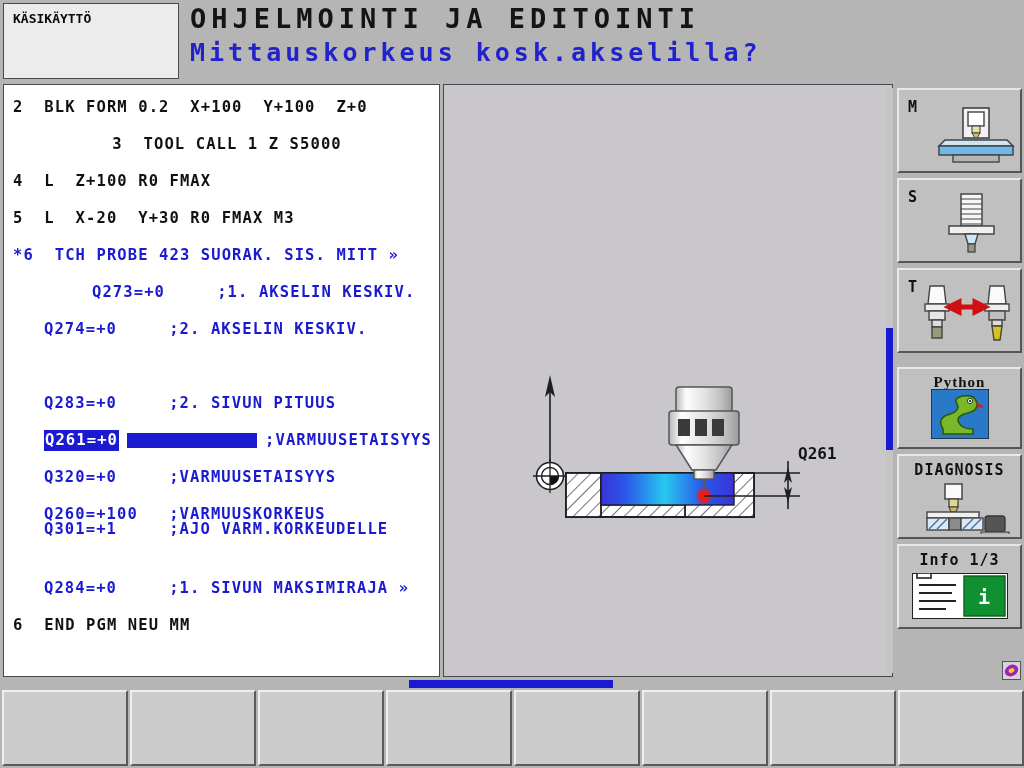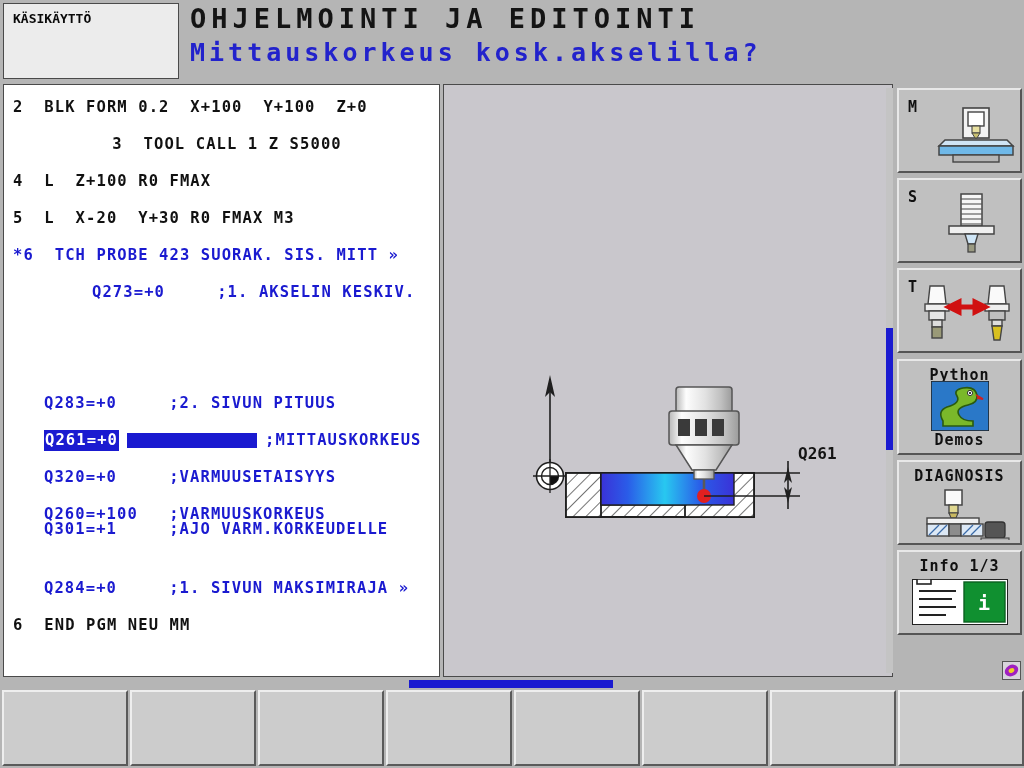--- a/index.html
+++ b/index.html
@@ -125,22 +125,23 @@
     </div>
   </div>
 
   <div id="program-panel">
       <div class="prog-line" style="top: 4px;"><span class="pl-root"><span class="num">2</span>  <span class="txt">BLK FORM 0.2  X+100  Y+100  Z+0</span></span></div>
       <div class="prog-line" style="top: 41px; text-align: center;"><span class="pl-root"><span class="num">3</span>  <span class="txt">TOOL CALL 1 Z S5000</span></span></div>
       <div class="prog-line" style="top: 78px;"><span class="pl-root"><span class="num">4</span>  <span class="txt">L  Z+100 R0 FMAX</span></span></div>
       <div class="prog-line" style="top: 115px;"><span class="pl-root"><span class="num">5</span>  <span class="txt">L  X-20  Y+30 R0 FMAX M3</span></span></div>
       <div class="prog-line blue" style="top: 152px;"><span class="pl-root"><span class="num">*6</span>  <span class="txt">TCH PROBE 423 SUORAK. SIS. MITT »</span></span></div>
       <div class="prog-line blue" style="top: 189px; padding-left: 48px;"><span class="pl-indent"><span class="txt">Q273=+0     ;1. AKSELIN KESKIV.</span></span></div>
+      <div class="prog-line blue" style="top: 226px;"><span class="pl-indent"><span class="txt">Q274=+0     ;2. AKSELIN KESKIV.</span></span></div>
       <div class="prog-line blue" style="top: 300px;"><span class="pl-indent"><span class="txt">Q283=+0     ;2. SIVUN PITUUS</span></span></div>
-      <div class="prog-line blue" style="top: 337px;"><span class="pl-indent"><span class="hl-field">Q261=+0</span><span class="hl-bar"></span><span class="txt">;MITTAUSKORKEUS</span></span></div>
+      <div class="prog-line blue" style="top: 337px;"><span class="pl-indent"><span class="hl-field">Q261=+0</span><span class="hl-bar"></span><span class="txt">;VARMUUSETAISYYS</span></span></div>
       <div class="prog-line blue" style="top: 374px;"><span class="pl-indent"><span class="txt">Q320=+0     ;VARMUUSETAISYYS</span></span></div>
       <div class="prog-line blue" style="top: 411px;"><span class="pl-indent"><span class="txt">Q260=+100   ;VARMUUSKORKEUS</span></span></div>
       <div class="prog-line blue" style="top: 426px;"><span class="pl-indent"><span class="txt">Q301=+1     ;AJO VARM.KORKEUDELLE</span></span></div>
       <div class="prog-line blue" style="top: 485px;"><span class="pl-indent"><span class="txt">Q284=+0     ;1. SIVUN MAKSIMIRAJA »</span></span></div>
       <div class="prog-line" style="top: 522px;"><span class="pl-root"><span class="num">6</span>  <span class="txt">END PGM NEU MM</span></span></div>
     </div>
 
   <div id="graphics-panel">
     <svg id="gfx-svg" width="450" height="593" viewBox="0 0 450 593">
       <defs>
@@ -268,21 +269,21 @@
         <rect x="77" y="36" width="10" height="6" fill="#ddd"></rect>
         <path d="M77 42 L87 42 L85 56 L79 56 Z" fill="#d8c020"></path>
       </g>
       <g stroke="#d01010" stroke-width="5" fill="#d01010">
         <line x1="40" y1="23" x2="64" y2="23"></line>
         <polygon points="34,23 44,18 44,28"></polygon>
         <polygon points="70,23 60,18 60,28"></polygon>
       </g>
     </svg></div>
       </div>
-      <div class="rkey" style="height: 96px; margin-top: 6px;">
+      <div class="rkey" style="height: 82px; margin-top: 14px; font-family: Liberation Serif, serif;">
         <div class="rkey-label ctr-top">Python</div>
         <div class="rkey-label ctr-bot">Demos</div>
         <div class="rkey-icon" style="left: 32px; top: 20px;"><svg width="58" height="50" viewBox="0 0 58 50">
       <rect x="0" y="0" width="58" height="50" fill="#2a78c8" stroke="#222" stroke-width="1.5"></rect>
       <path d="M12 40 Q6 30 16 26 Q30 22 26 15 Q22 9 32 7 Q44 5 46 14 Q47 22 37 24 Q24 27 28 34 Q31 40 42 40 L42 45 L12 45 Z" fill="#7ab82a" stroke="#2a5a10" stroke-width="1.6"></path>
       <circle cx="39" cy="12" r="2.6" fill="#ffffff" stroke="#222" stroke-width="0.9"></circle>
       <circle cx="39" cy="12" r="1.1" fill="#111"></circle>
       <path d="M45 14 L52 18 L46 17" stroke="#d02020" stroke-width="1.8" fill="none"></path>
     </svg></div>
       </div>

